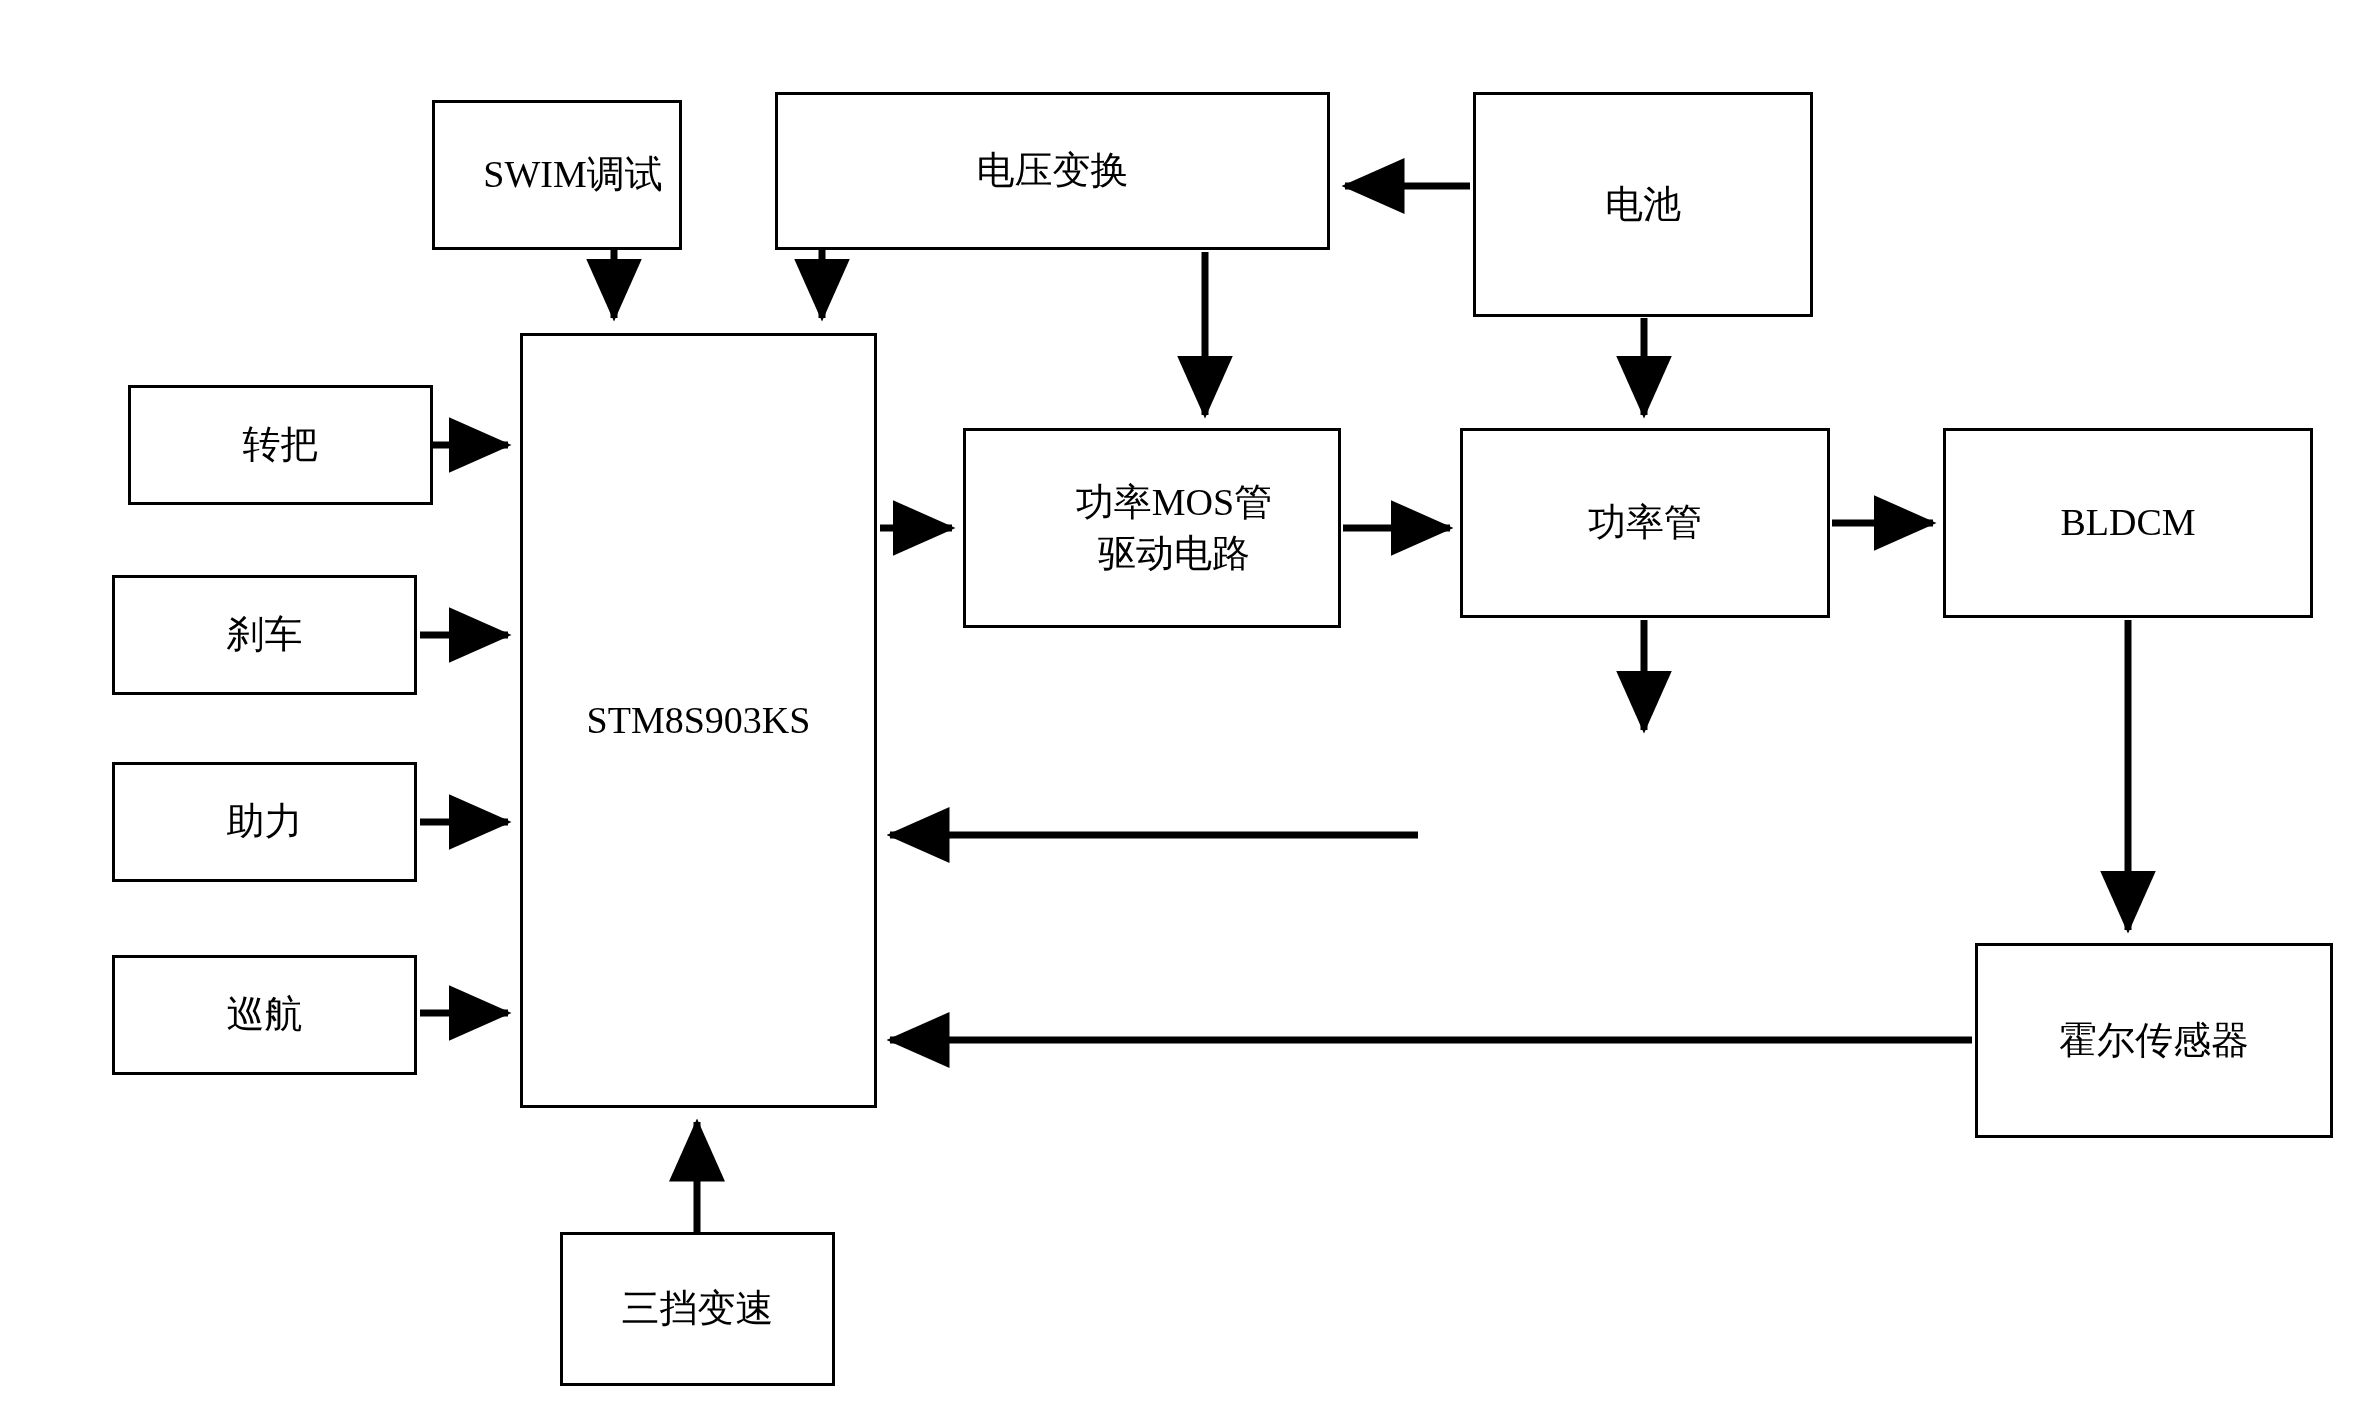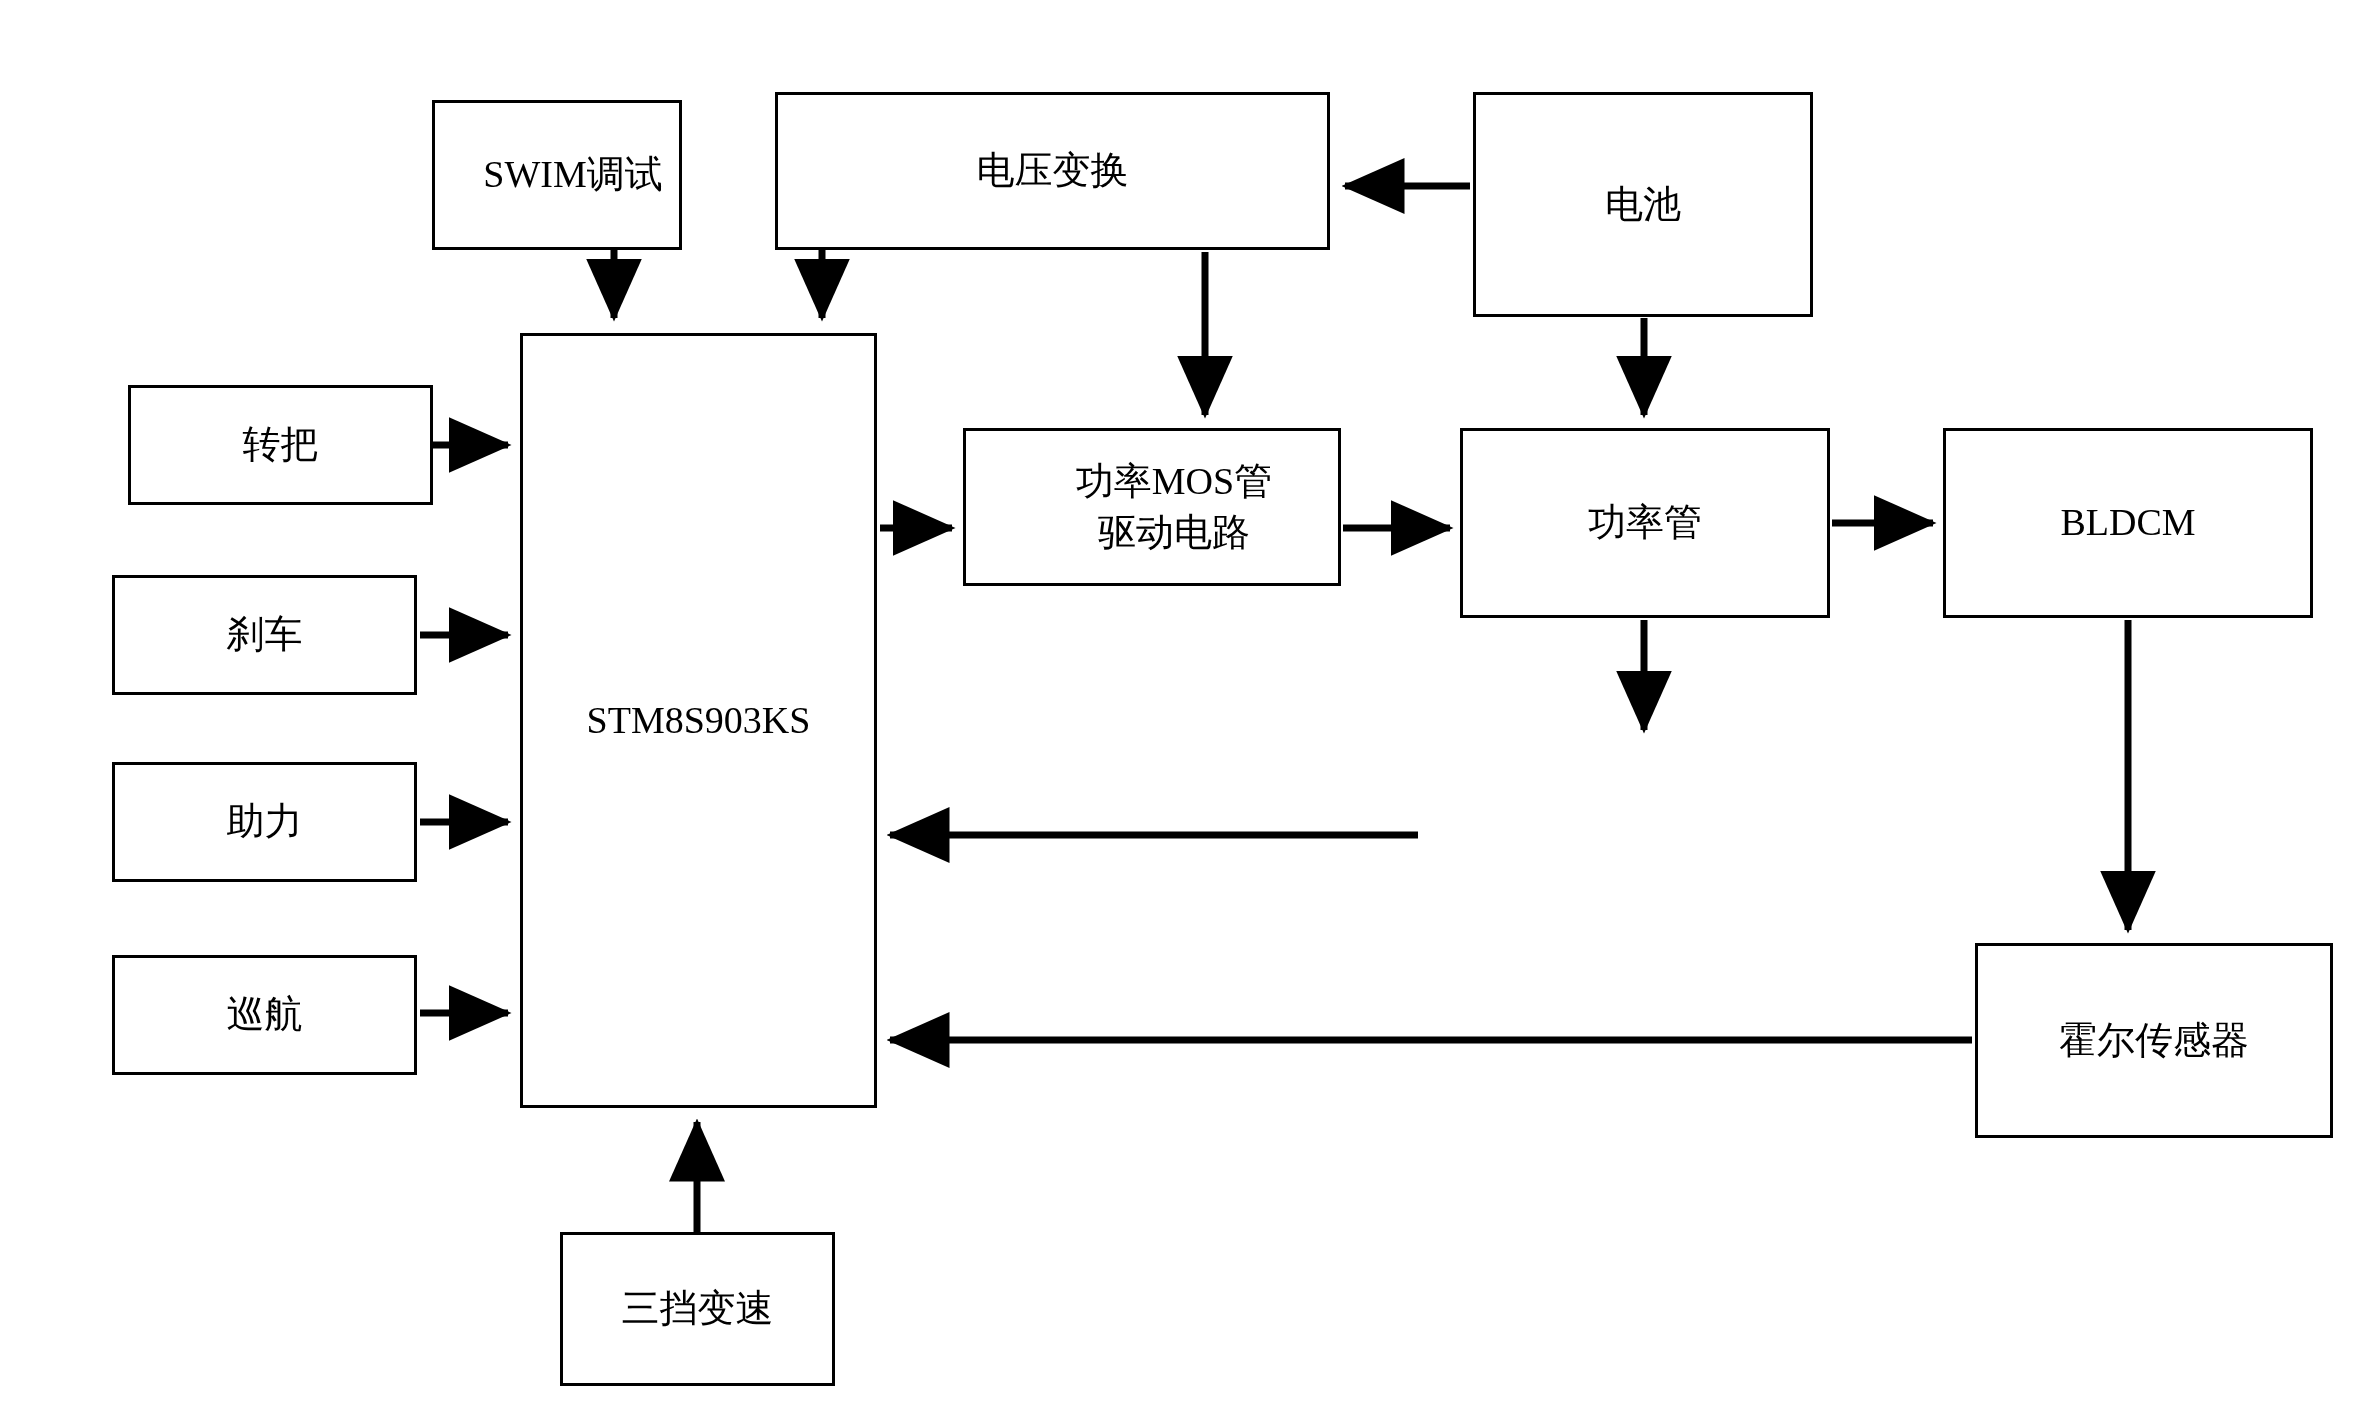--- a/index.html
+++ b/index.html
@@ -104,21 +104,21 @@
   <div class="node" style="left:128px; top:385px; width:305px; height:120px;">转把</div>
 
   <div class="node" style="left:112px; top:575px; width:305px; height:120px;">刹车</div>
 
   <div class="node" style="left:112px; top:762px; width:305px; height:120px;text-align:center;">助力</div>
 
   <div class="node" style="left:112px; top:955px; width:305px; height:120px;">巡航</div>
 
   <div class="node" style="left:560px; top:1232px; width:275px; height:154px;">三挡变速</div>
 
-  <div class="node two-line" style="left:963px; top:428px; width:378px; height:158px;padding-left:44px;">功率MOS管
+  <div class="node two-line" style="left:963px; top:428px; width:378px; height:200px;padding-left:44px;">功率MOS管
 驱动电路</div>
 
   <div class="node" style="left:1460px; top:428px; width:370px; height:190px;">功率管</div>
 
   <div class="node" style="left:1943px; top:428px; width:370px; height:190px;">BLDCM</div>
 
 
   <div class="node" style="left:1975px; top:943px; width:358px; height:195px;">霍尔传感器</div>
 
 </div>

